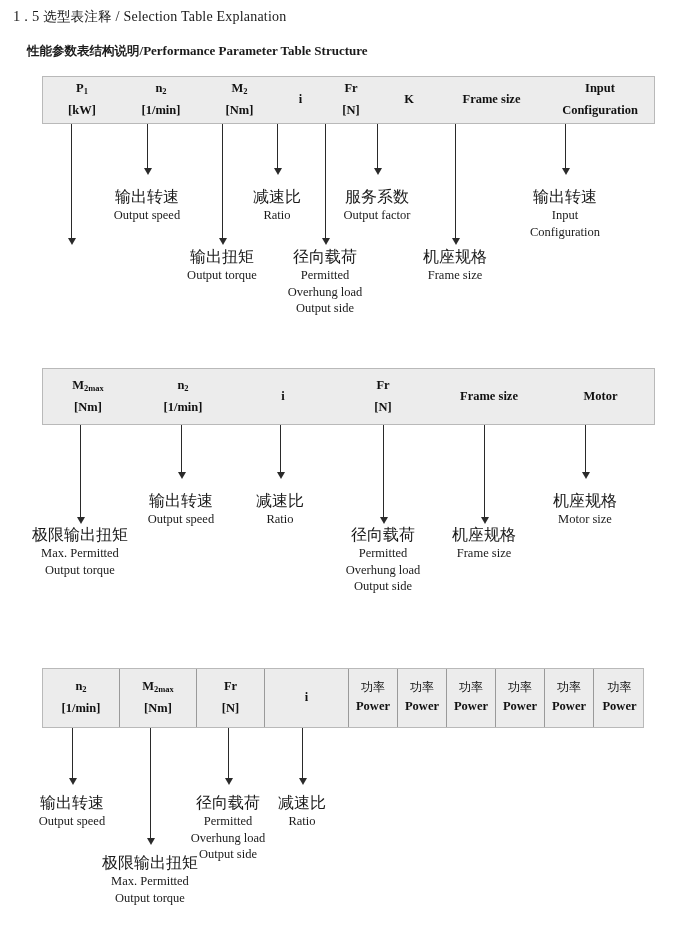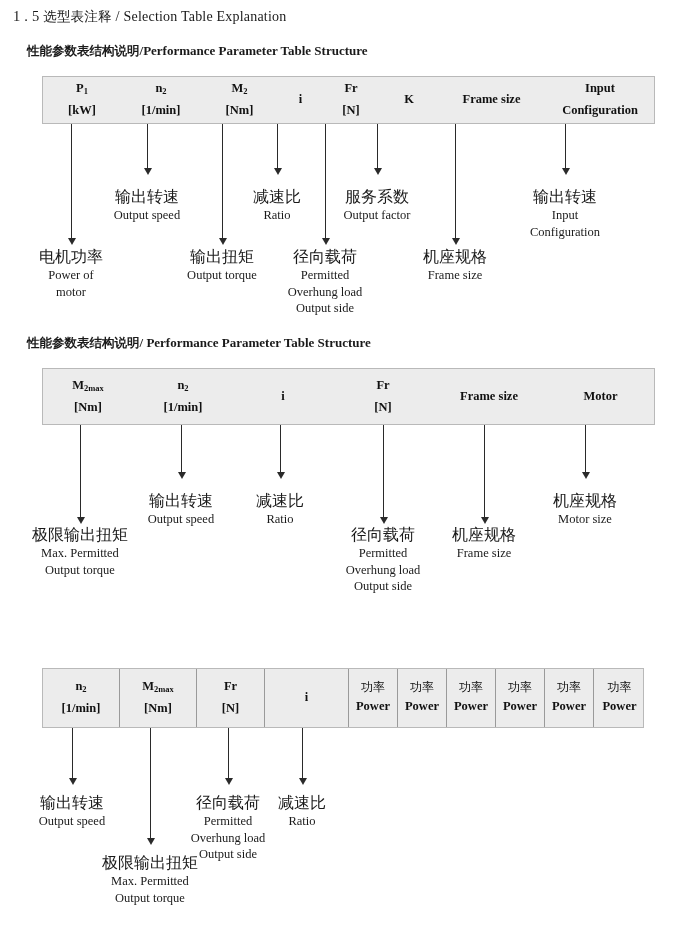--- a/index.html
+++ b/index.html
@@ -186,43 +186,35 @@
   <div class="ann" style="left:377px;top:186px;transform:translateX(-50%);">
     <span class="cn">服务系数</span>
     <span class="en">Output factor</span>
   </div>
   <div class="ann" style="left:565px;top:186px;transform:translateX(-50%);">
     <span class="cn">输出转速</span>
     <span class="en">Input</span>
     <span class="en">Configuration</span>
   </div>
 
-  <div class="ann" style="left:71px;top:246px;transform:translateX(-50%);">
-    <span class="cn">电机功率</span>
-    <span class="en">Power of</span>
-    <span class="en">motor</span>
-  </div>
   <div class="ann" style="left:222px;top:246px;transform:translateX(-50%);">
     <span class="cn">输出扭矩</span>
     <span class="en">Output torque</span>
   </div>
   <div class="ann" style="left:325px;top:246px;transform:translateX(-50%);">
     <span class="cn">径向载荷</span>
     <span class="en">Permitted</span>
     <span class="en">Overhung load</span>
     <span class="en">Output side</span>
   </div>
   <div class="ann" style="left:455px;top:246px;transform:translateX(-50%);">
     <span class="cn">机座规格</span>
     <span class="en">Frame size</span>
   </div>
 
-  <div class="h-sub" style="left:27px;top:335px;">
-    <span class="cn">性能参数表结构说明</span><span class="sep">/</span> <span class="en">Performance Parameter Table Structure</span>
-  </div>
 
   <div class="tbl" id="tbl2" style="left:42px;top:368px;width:613px;height:57px;">
       <div class="cell" style="width: 90px; flex: 0 0 90px;">
         <span>M<sub>2max</sub></span>
         <span class="l2">[Nm]</span>
       </div>
       <div class="cell" style="width: 100px; flex: 0 0 100px;">
         <span>n<sub>2</sub></span>
         <span class="l2">[1/min]</span>
       </div>

